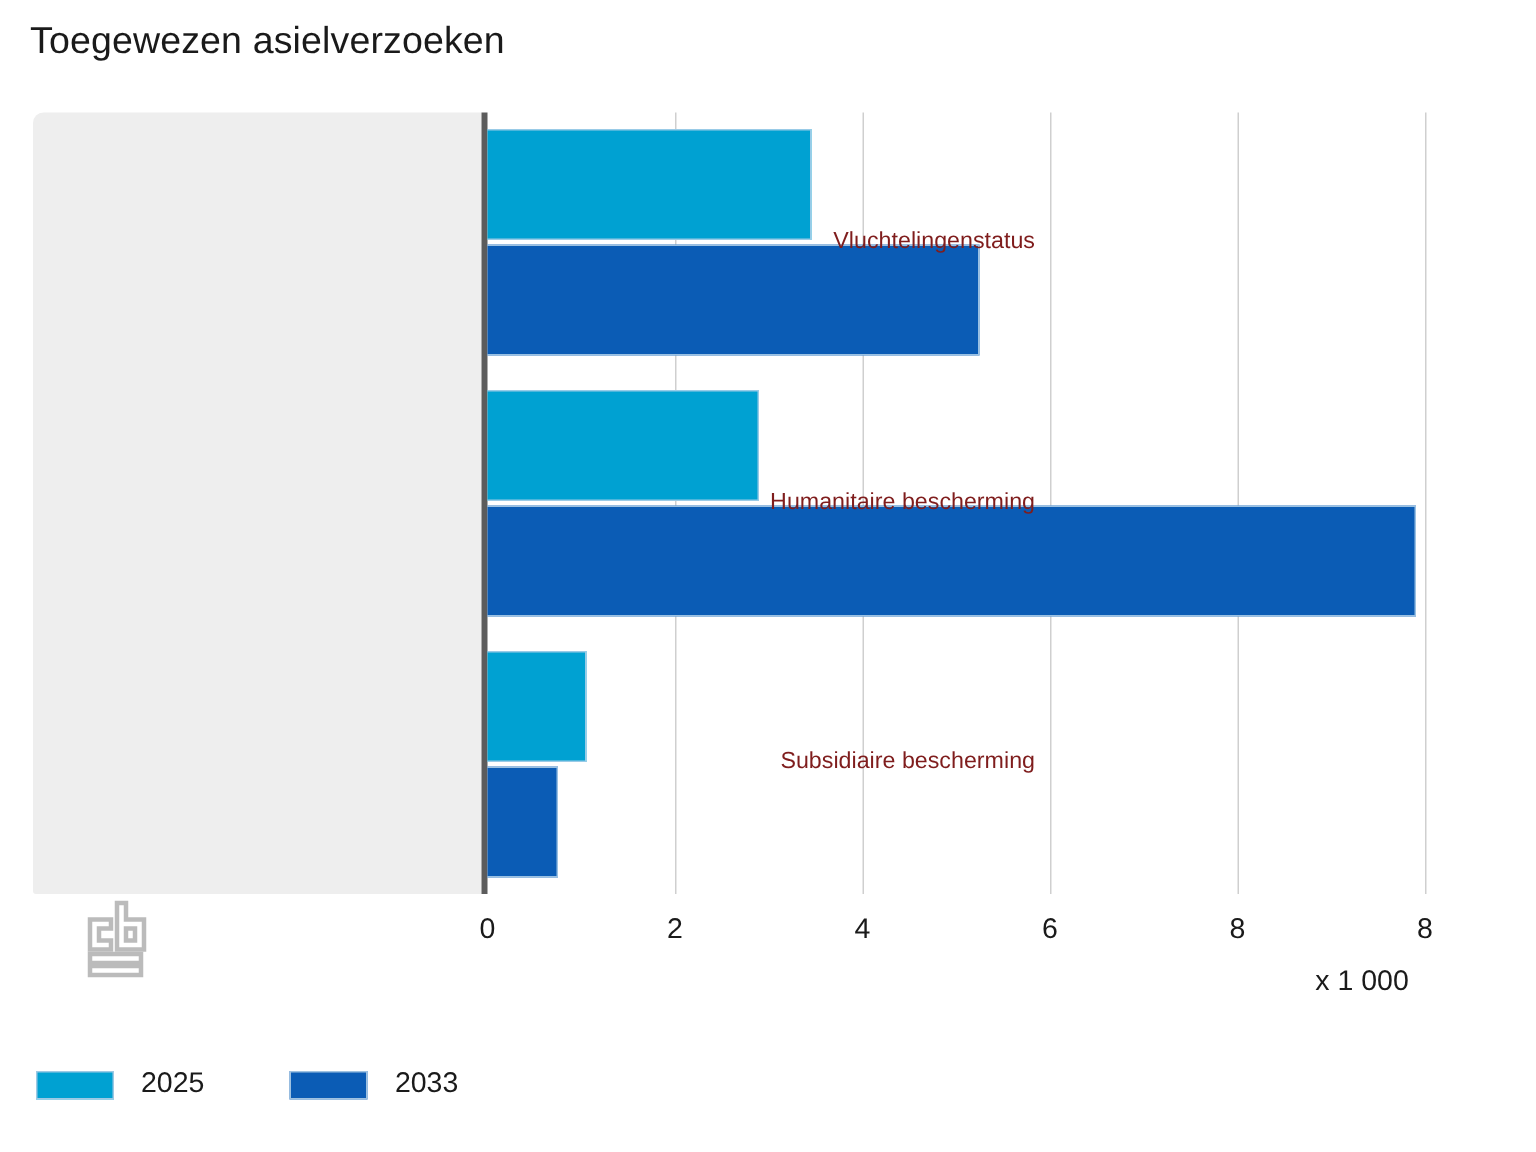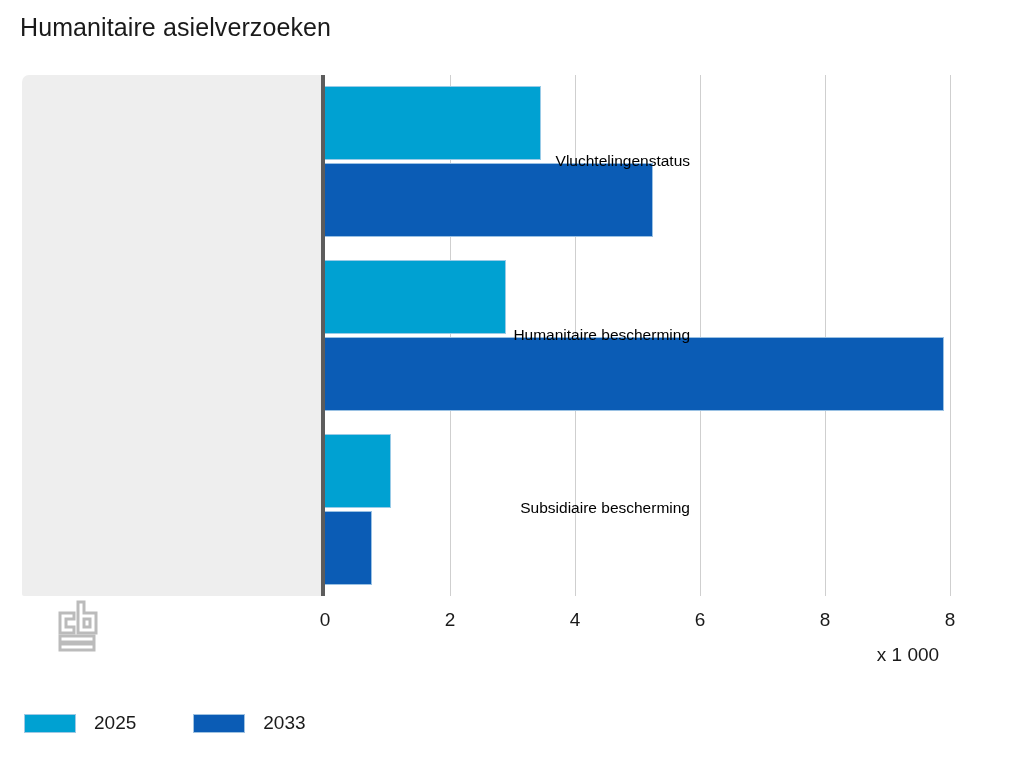--- a/index.html
+++ b/index.html
@@ -92,21 +92,21 @@
     border-left: none;
   }
   .bar.y2025 { background: #00a1d2; }
   .bar.y2024 { background: #0b5cb5; }
 
   
   .cat-label {
     position: absolute;
     right: 310px;
     font-size: 15.5px;
-    color: #000000;
+    color: #7f1d1d;
     white-space: nowrap;
     text-align: right;
   }
 
   
   .tick-label {
     position: absolute;
     top: 609px;
     font-size: 19px;
     color: #1a1a1a;
@@ -156,21 +156,21 @@
   }
   .legend-label {
     font-size: 19px;
     color: #1a1a1a;
     white-space: nowrap;
   }
 </style>
 </head>
 <body>
 
-<div id="chart-title">Humanitaire asielverzoeken</div>
+<div id="chart-title">Toegewezen asielverzoeken</div>
 
 <div id="plot-frame">
 
   <div id="label-panel"></div>
 
   <div id="gridlines">
       <div class="gridline" style="left: 428px; background: rgb(207, 207, 207);"></div>
       <div class="gridline" style="left: 553px; background: rgb(207, 207, 207);"></div>
       <div class="gridline" style="left: 678px; background: rgb(207, 207, 207);"></div>
       <div class="gridline" style="left: 803px; background: rgb(207, 207, 207);"></div>

